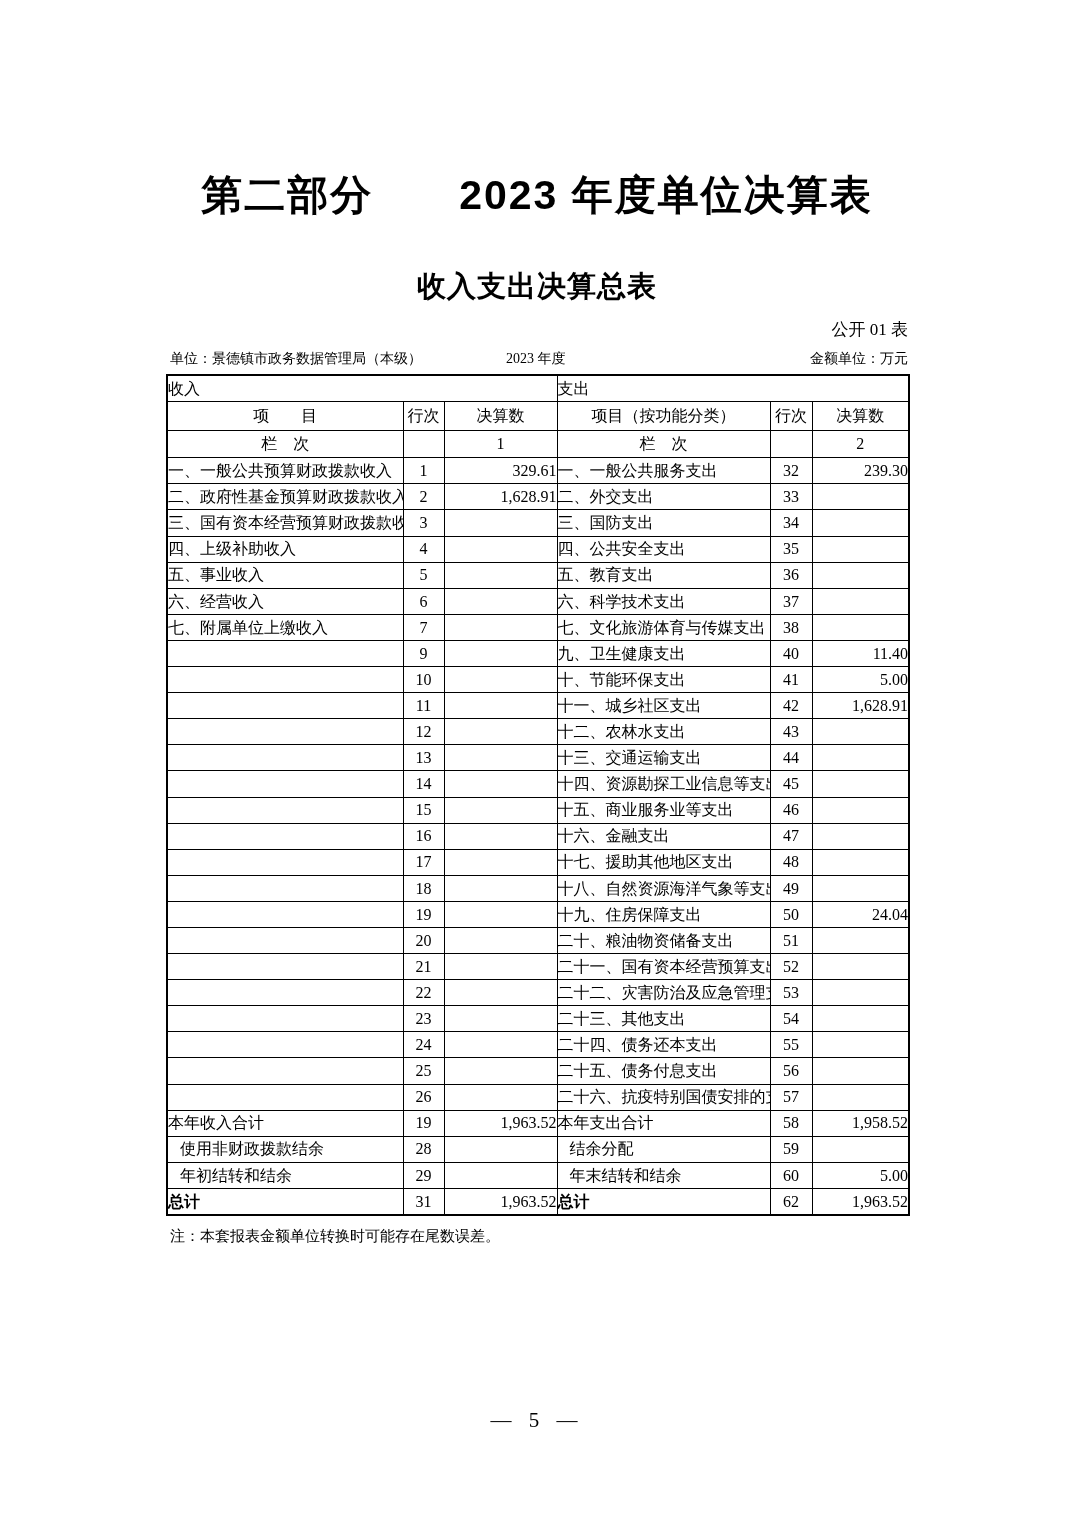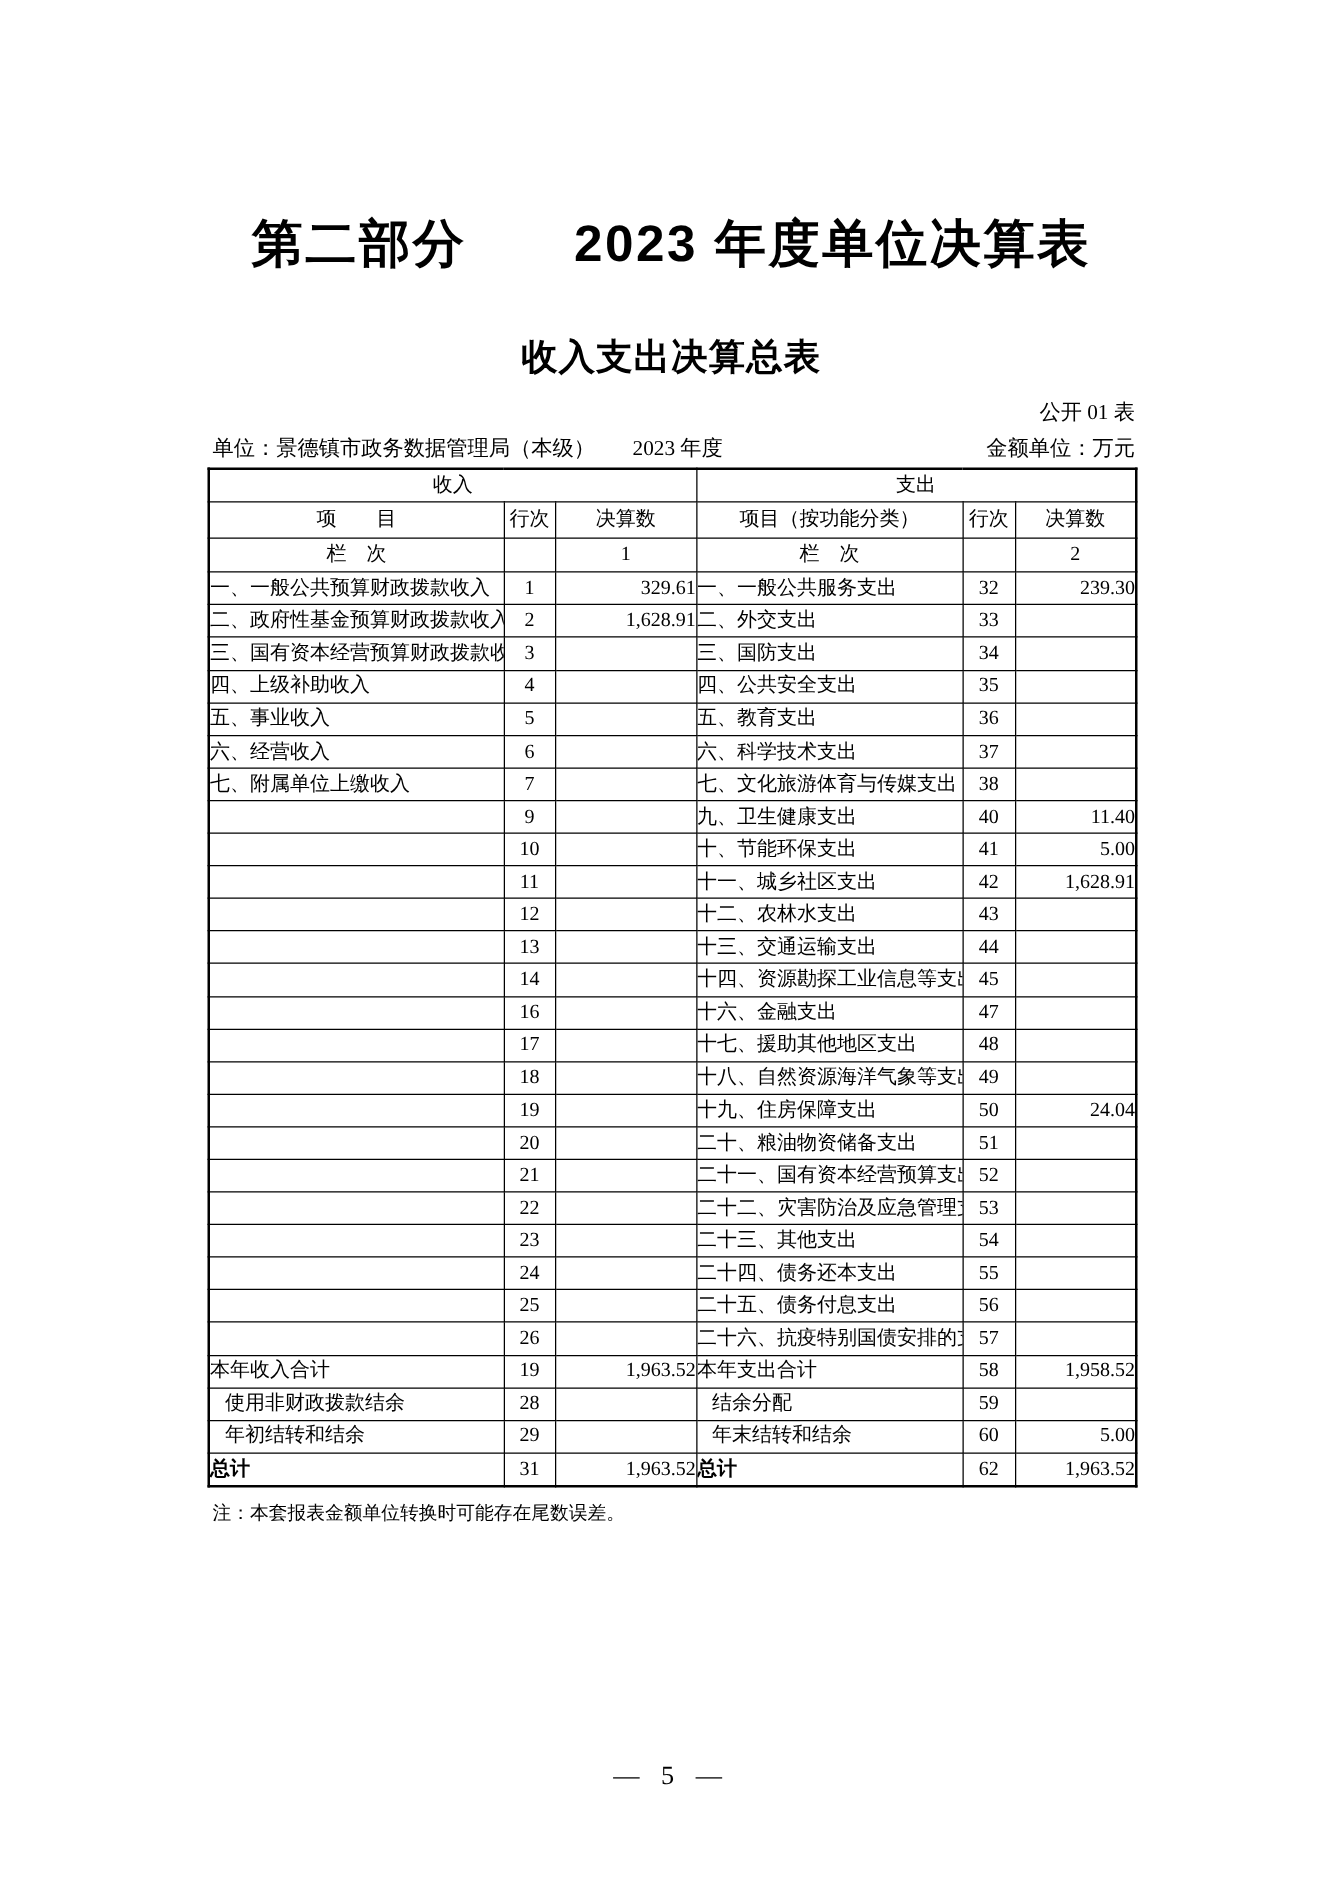--- a/index.html
+++ b/index.html
@@ -49,21 +49,21 @@
   .table-code {
     margin-top: 16px;
     text-align: right;
     font-size: 17px;
     line-height: 1.25;
   }
   .meta-row {
     position: relative;
     margin-top: 7px;
     height: 24px;
-    font-size: 17px;
+    font-size: 14px;
     line-height: 24px;
   }
   .meta-left  { position: absolute; left: 4px; top: 0; }
   .meta-mid   { position: absolute; left: 340px; top: 0; }
   .meta-right { position: absolute; right: 0; top: 0; }
 
   table.fin {
     border-collapse: collapse;
     table-layout: fixed;
     width: 742px;
@@ -72,21 +72,21 @@
     font-size: 16px;
   }
   table.fin th, table.fin td {
     border: 1.5px solid #000;
     font-weight: normal;
     padding: 0;
     overflow: hidden;
     white-space: nowrap;
     line-height: 1.1;
   }
-  table.fin thead tr.group-row th { height: 25px; text-align: center; }
+  table.fin thead tr.group-row th { height: 25px; text-align: left; }
   table.fin thead tr.cols-row  th { height: 28px; text-align: center; }
   table.fin thead tr.index-row th { height: 26px; text-align: center; }
   table.fin tbody td { height: 25.1px; }
   td.item { text-align: left; padding-left: 7px; }
   td.item.indent { padding-left: 12px; }
   td.item.total { text-align: left; padding-left: 0; font-weight: bold; }
   td.rowno { text-align: center; }
   td.val { text-align: right; padding-right: 9px; }
 
   .footnote {
@@ -253,20 +253,28 @@
           <tr>
             <td class="item"></td>
             <td class="rowno">14</td>
             <td class="val"></td>
             <td class="item">十四、资源勘探工业信息等支出</td>
             <td class="rowno">45</td>
             <td class="val"></td>
           </tr>
           <tr>
             <td class="item"></td>
+            <td class="rowno">15</td>
+            <td class="val"></td>
+            <td class="item">十五、商业服务业等支出</td>
+            <td class="rowno">46</td>
+            <td class="val"></td>
+          </tr>
+          <tr>
+            <td class="item"></td>
             <td class="rowno">16</td>
             <td class="val"></td>
             <td class="item">十六、金融支出</td>
             <td class="rowno">47</td>
             <td class="val"></td>
           </tr>
           <tr>
             <td class="item"></td>
             <td class="rowno">17</td>
             <td class="val"></td>

